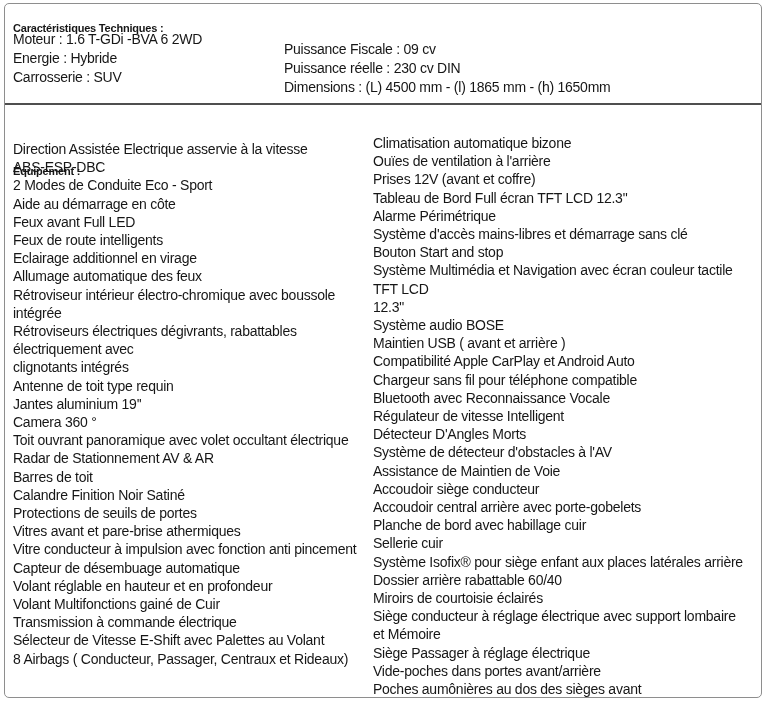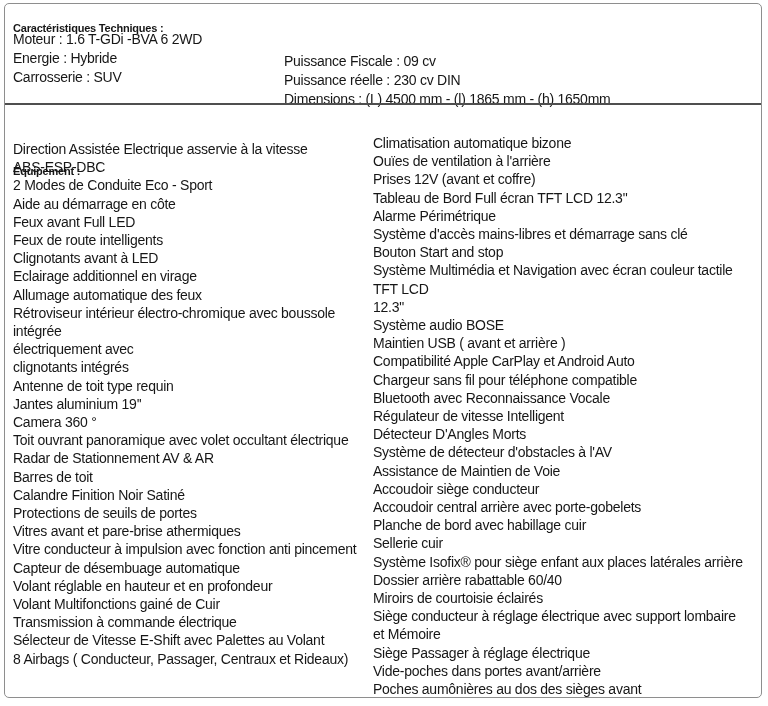--- a/index.html
+++ b/index.html
@@ -41,21 +41,21 @@
   .speclist .line,
   .equiplist .line {
     white-space: nowrap;
     letter-spacing: -0.25px;
     font-size: 14px;
   }
   .speclist .line { line-height: 19px; }
   .equiplist .line { line-height: 18.2px; }
 
   .tech-left  { left: 8px;   top: 26px; }
-  .tech-right { left: 279px; top: 48px; }
+  .tech-right { left: 279px; top: 36px; }
 
   .divider {
     left: 0;
     right: 0;
     top: 99px;
     height: 2px;
     background: #4f4f4f;
   }
 
   .equip-left  { left: 8px;   top: 136px; }
@@ -85,25 +85,25 @@
 
     <div class="section-title equip-title">Équipement :</div>
 
     <div class="equiplist equip-left">
         <div class="line">Direction Assistée Electrique asservie à la vitesse</div>
         <div class="line">ABS-ESP-DBC</div>
         <div class="line">2 Modes de Conduite Eco - Sport</div>
         <div class="line">Aide au démarrage en côte</div>
         <div class="line">Feux avant Full LED</div>
         <div class="line">Feux de route intelligents</div>
-        <div class="line">Clignotants avant à LED</div>
         <div class="line">Eclairage additionnel en virage</div>
         <div class="line">Allumage automatique des feux</div>
         <div class="line">Rétroviseur intérieur électro-chromique avec boussole</div>
         <div class="line">intégrée</div>
+        <div class="line">Rétroviseurs électriques dégivrants, rabattables</div>
         <div class="line">électriquement avec</div>
         <div class="line">clignotants intégrés</div>
         <div class="line">Antenne de toit type requin</div>
         <div class="line">Jantes aluminium 19''</div>
         <div class="line">Camera 360 °</div>
         <div class="line">Toit ouvrant panoramique avec volet occultant électrique</div>
         <div class="line">Radar de Stationnement AV &amp; AR</div>
         <div class="line">Barres de toit</div>
         <div class="line">Calandre Finition Noir Satiné</div>
         <div class="line">Protections de seuils de portes</div>

